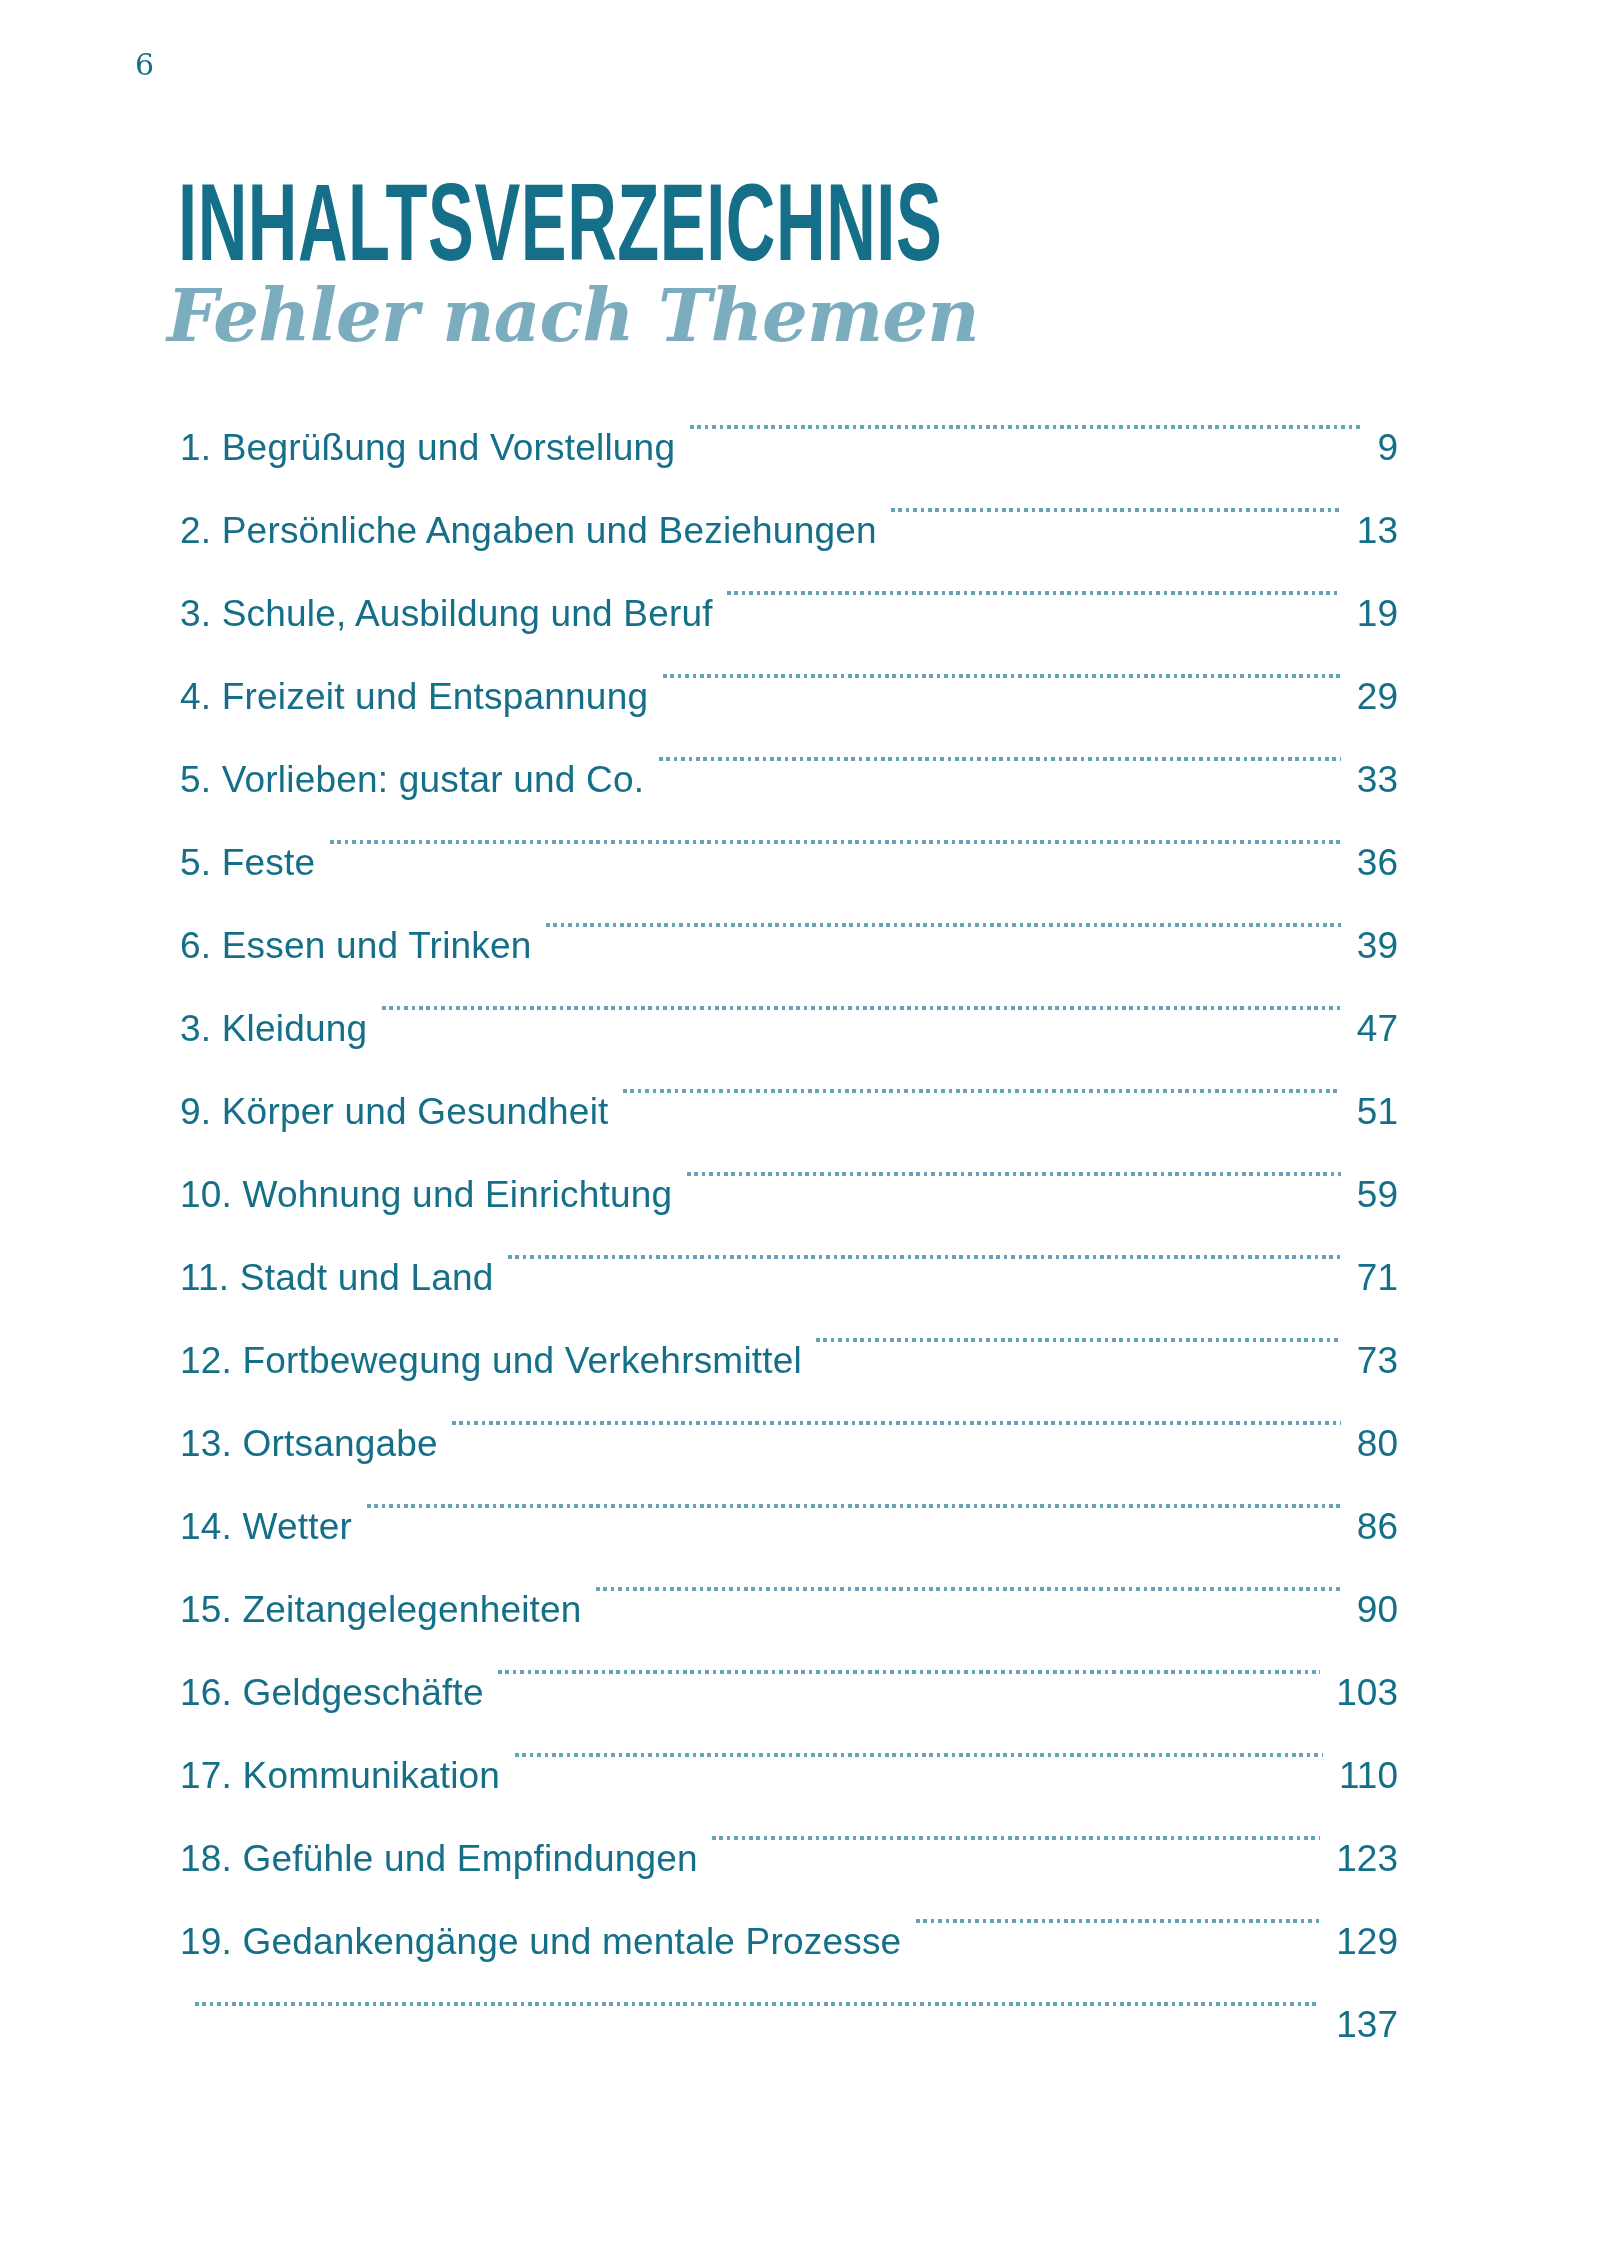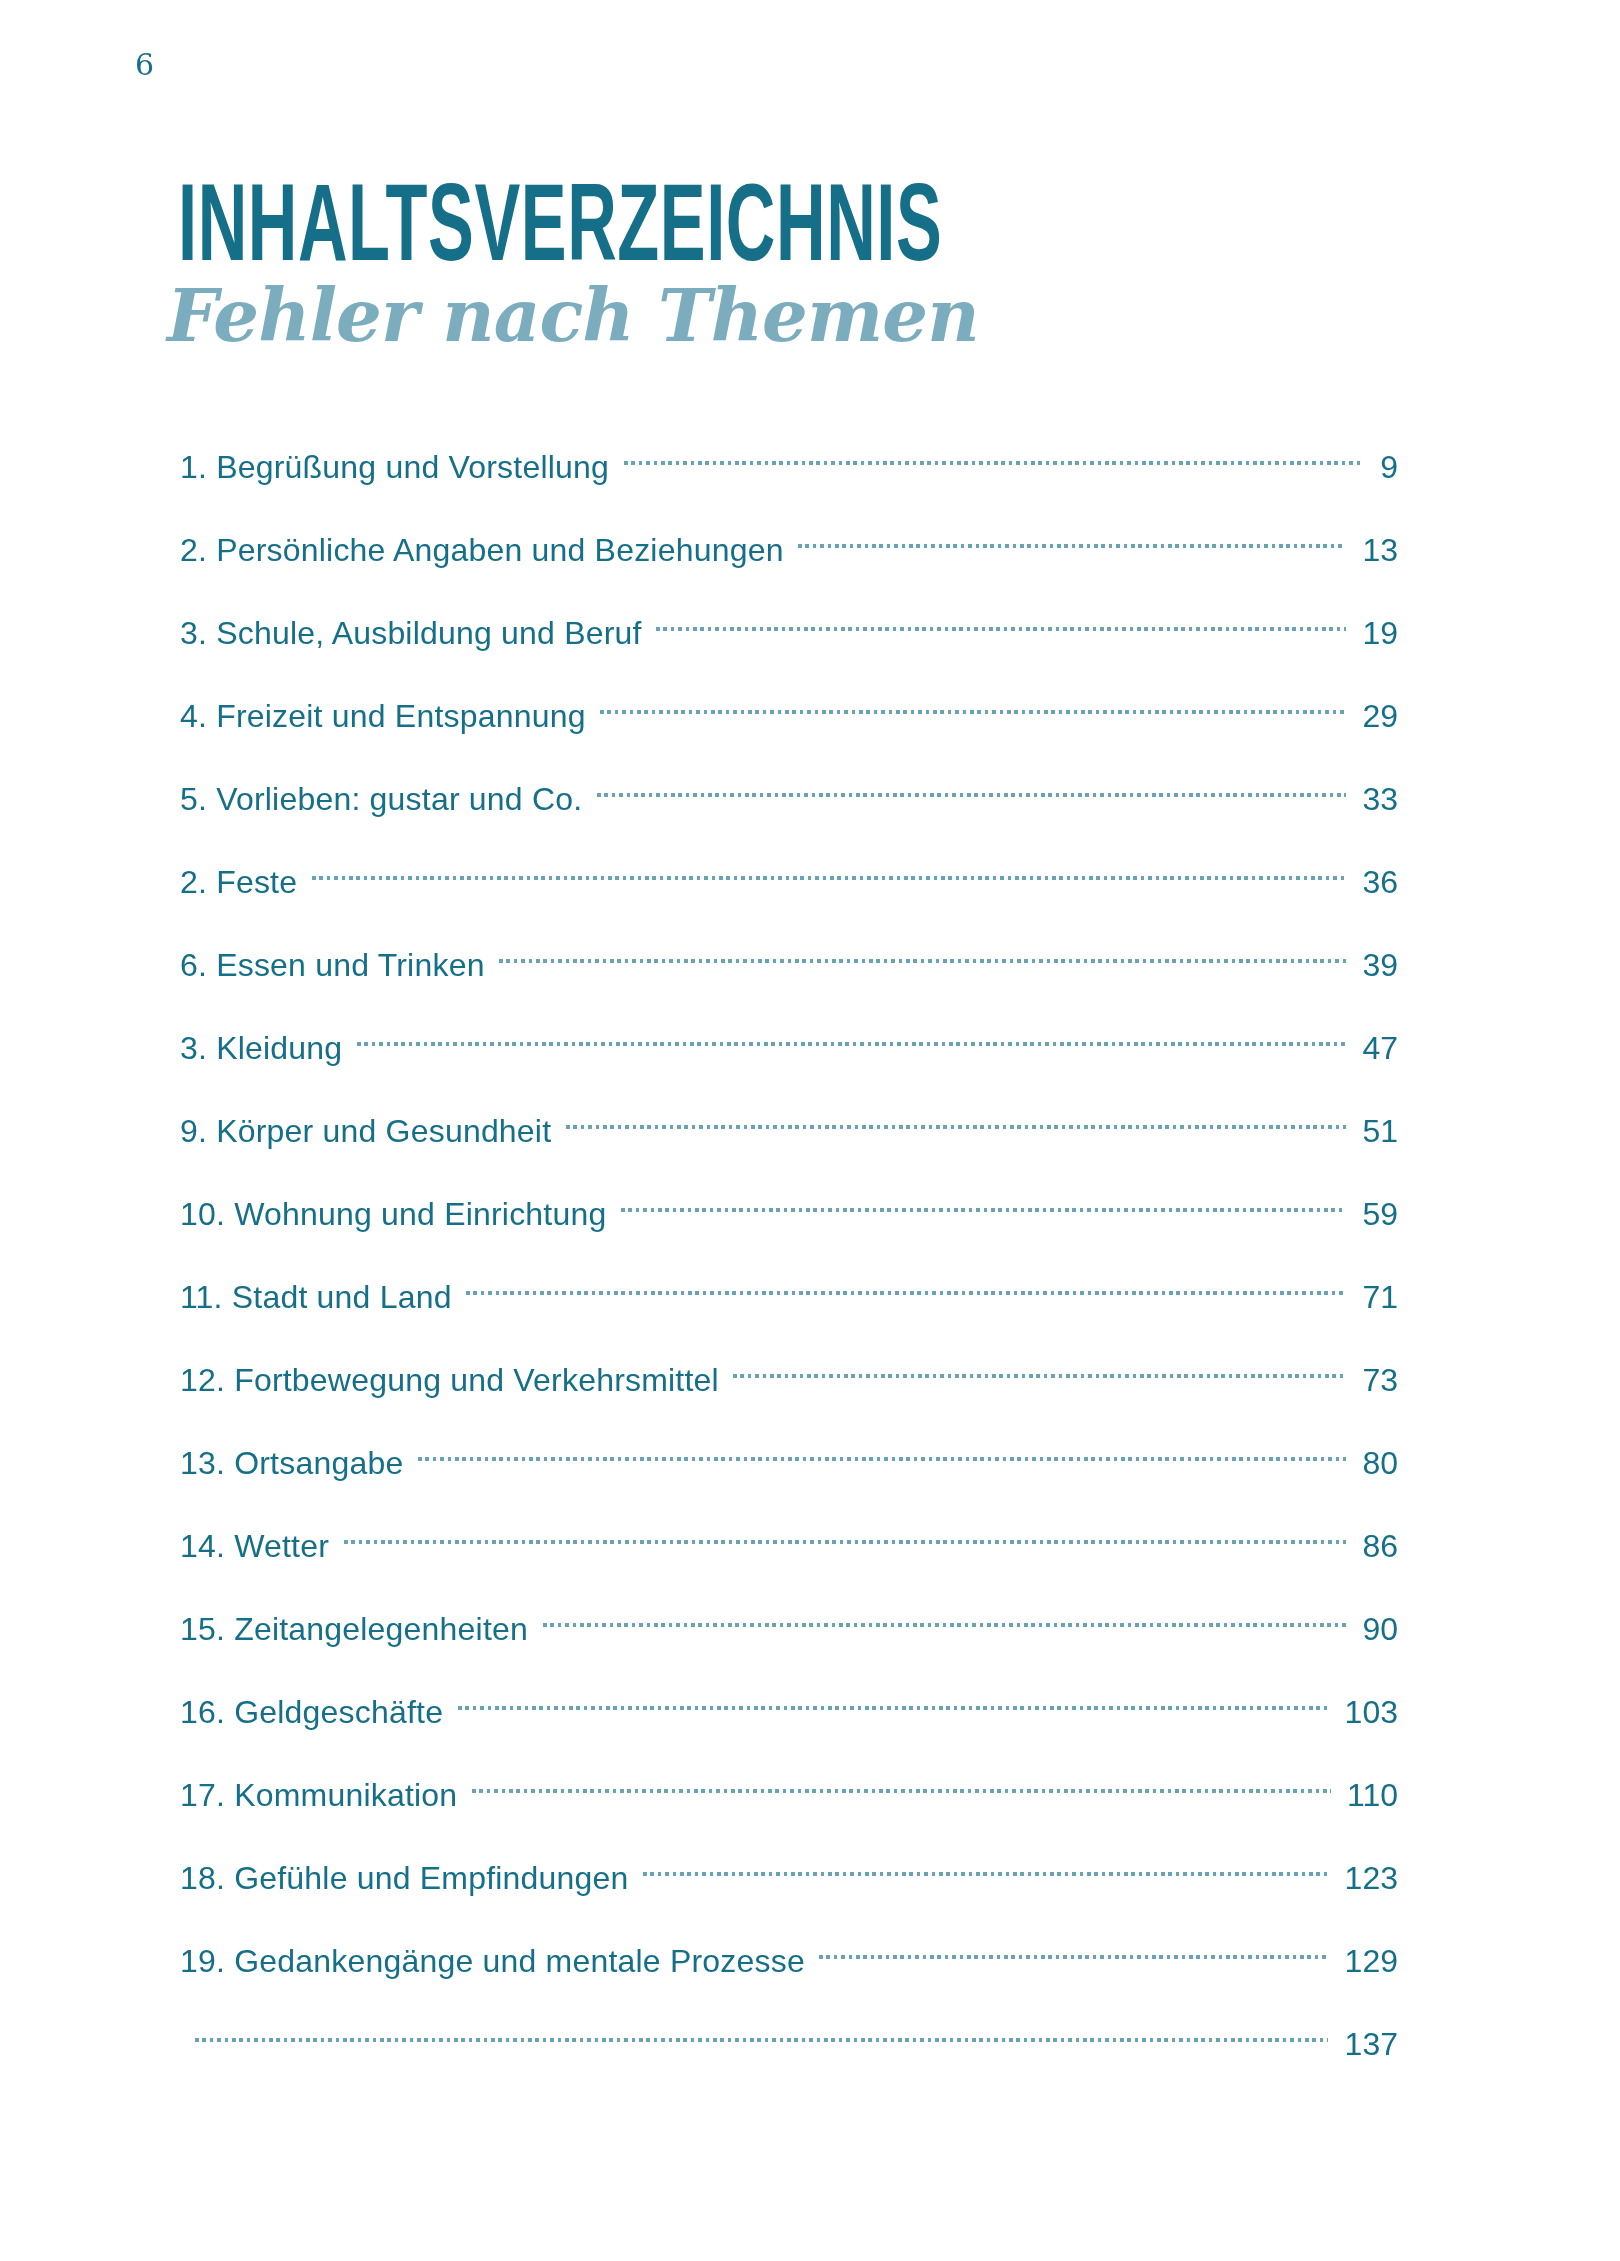--- a/index.html
+++ b/index.html
@@ -54,23 +54,23 @@
     white-space: nowrap;
   }
   .toc {
     position: absolute;
     left: 180px;
     top: 425px;
     width: 1218px;
   }
   .toc-row {
     display: flex;
-    align-items: center;
+    align-items: flex-start;
     height: 83px;
-    font-size: 32px;
+    font-size: 37px;
     line-height: 1.25;
     color: var(--teal, #156f88);
   }
   .toc-label {
     white-space: nowrap;
     letter-spacing: 0.2px;
   }
   .leader {
     flex: 1 1 auto;
     height: 4.2px;
@@ -124,21 +124,21 @@
         <span class="toc-page">29</span>
       </div>
 
       <div class="toc-row">
         <span class="toc-label">5. Vorlieben: gustar und Co.</span>
         <span class="leader"></span>
         <span class="toc-page">33</span>
       </div>
 
       <div class="toc-row">
-        <span class="toc-label">2. Feste</span>
+        <span class="toc-label">5. Feste</span>
         <span class="leader"></span>
         <span class="toc-page">36</span>
       </div>
 
       <div class="toc-row">
         <span class="toc-label">6. Essen und Trinken</span>
         <span class="leader"></span>
         <span class="toc-page">39</span>
       </div>
 

